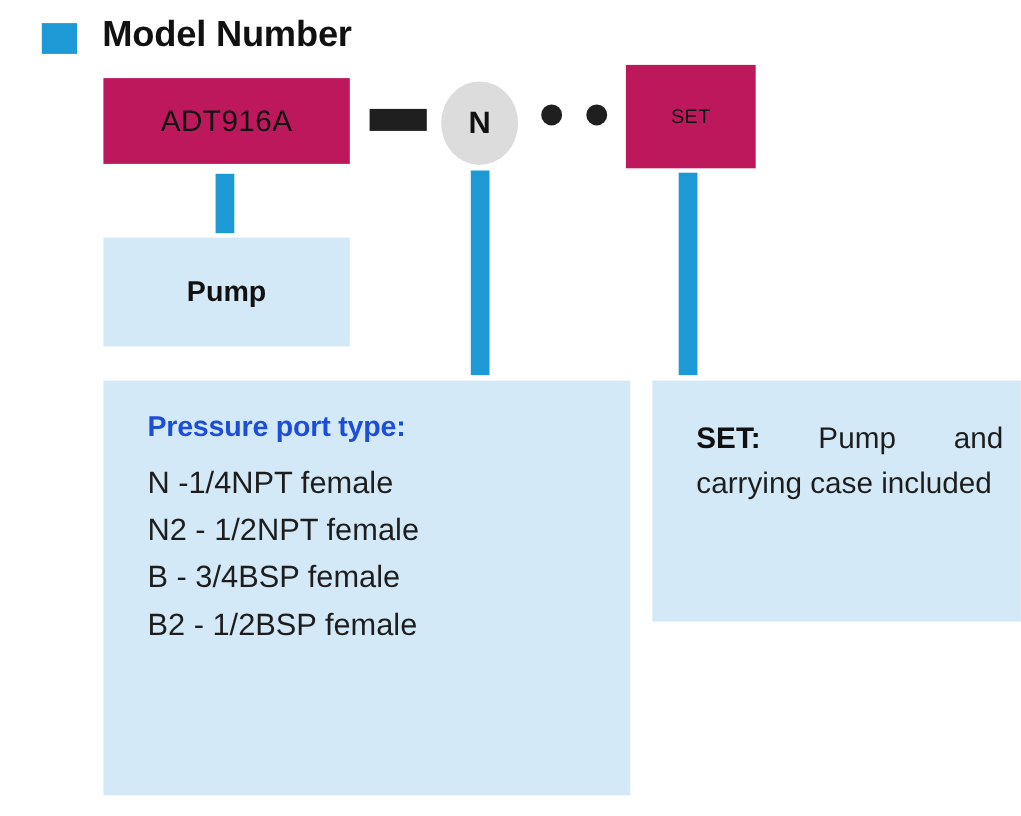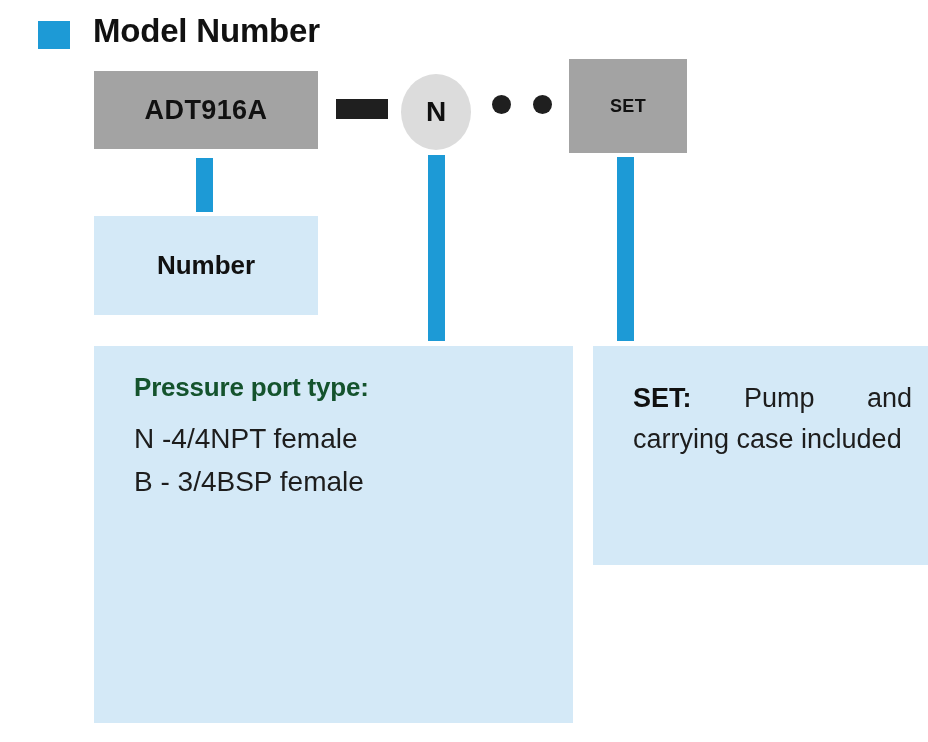--- a/index.html
+++ b/index.html
@@ -48,25 +48,25 @@
     font-size: 33px;
     font-weight: bold;
     letter-spacing: -0.2px;
     white-space: nowrap;
     color: #111111;
   }
 
   
   .code-box {
     position: absolute;
-    background: #a3a3a3;
+    background: #be185d;
     display: flex;
     align-items: center;
     justify-content: center;
-    font-weight: bold;
+    font-weight: normal;
     color: #111111;
   }
   #code-model {
     left: 66px;
     top: 71px;
     width: 224px;
     height: 78px;
     font-size: 27px;
     letter-spacing: 0.4px;
   }
@@ -146,21 +146,21 @@
     left: 66px;
     top: 346px;
     width: 479px;
     height: 377px;
     padding: 26px 0 0 40px;
     box-sizing: border-box;
   }
   #box-port .callout-heading {
     font-size: 26px;
     font-weight: bold;
-    color: #14532d;
+    color: #1d4ed8;
     margin: 0 0 14px 0;
     letter-spacing: -0.2px;
   }
   #box-port .port-list {
     list-style: none;
     margin: 0;
     padding: 0;
   }
   #box-port .port-list li {
     font-size: 28px;
@@ -209,28 +209,30 @@
   <div class="code-dot" id="code-dot-1"></div>
   <div class="code-dot" id="code-dot-2"></div>
 
   <div class="code-box" id="code-set">SET</div>
 
   <div class="stem" id="stem-model"></div>
   <div class="stem" id="stem-port"></div>
   <div class="stem" id="stem-set"></div>
 
   <div class="callout" id="box-model">
-    <div class="callout-title">Number</div>
+    <div class="callout-title">Pump</div>
   </div>
 
   <div class="callout" id="box-port">
     <div class="callout-heading">Pressure port type:</div>
     <ul class="port-list">
-      <li>N -4/4NPT female</li>
+      <li>N -1/4NPT female</li>
+      <li>N2 - 1/2NPT female</li>
       <li>B - 3/4BSP female</li>
+      <li>B2 - 1/2BSP female</li>
     </ul>
   </div>
 
   <div class="callout" id="box-set">
     <p class="set-text"><span class="set-label">SET:</span><span> Pump and carrying case included</span></p>
   </div>
 
 </div>
 
 </body></html>

